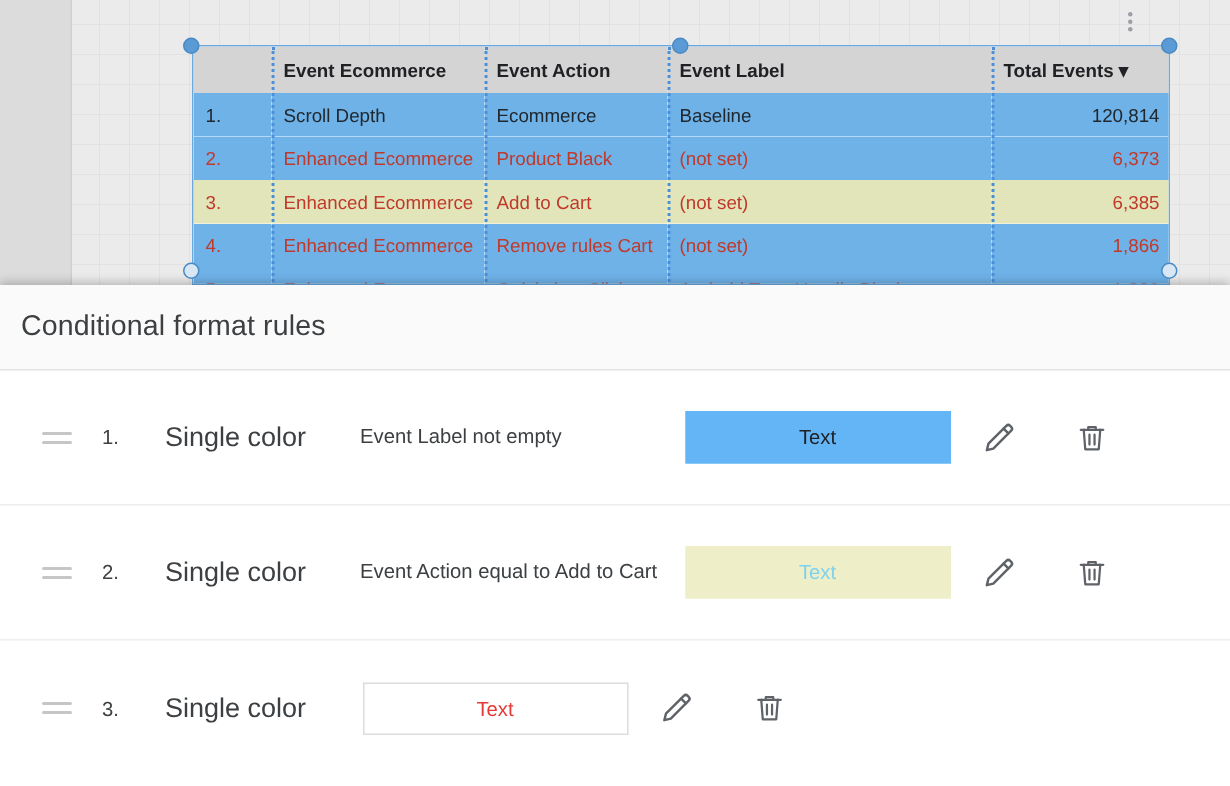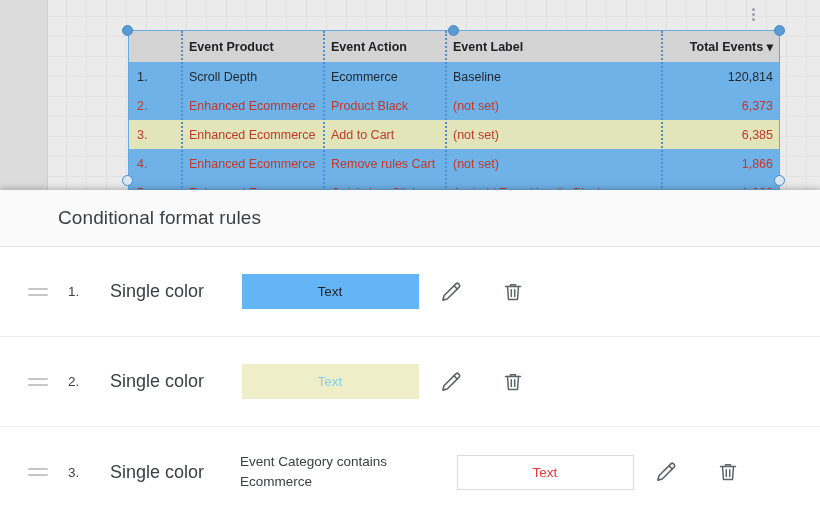--- a/index.html
+++ b/index.html
@@ -83,21 +83,21 @@
     color: #202124;
     font-weight: bold;
     font-size: 12.5px;
     text-align: left;
     padding: 0 8px;
     height: 31px;
     vertical-align: middle;
     white-space: nowrap;
   }
   .rt thead th.idx { background: #d4d4d4; }
-  .rt thead th.num { text-align: right; margin-top: 48px; }
+  .rt thead th.num { text-align: left; margin-top: 48px; }
 
   .rt tbody td {
     height: 29px;
     padding: 0 8px;
     vertical-align: middle;
     white-space: nowrap;
     overflow: hidden;
     text-overflow: clip;
     font-size: 12.5px;
   }
@@ -168,21 +168,20 @@
     border-bottom: 1px solid #e3e3e3;
     display: flex;
     align-items: center;
     padding: 0 14px;
   }
   .panel-title {
     font-size: 19px;
     color: #3c4043;
     font-weight: normal;
     letter-spacing: .1px;
-    margin-left: 44px;
   }
 
   .rules-list {
     padding: 0;
   }
 
   .rule-row {
     display: flex;
     align-items: center;
     height: 90px;
@@ -273,21 +272,21 @@
         <colgroup>
           <col class="c-idx">
             <col class="c-cat">
             <col class="c-act">
             <col class="c-lab">
             <col class="c-tot">
         </colgroup>
         <thead>
           <tr>
             <th class="idx"></th>
-            <th>Event Product</th>
+            <th>Event Ecommerce</th>
             <th>Event Action</th>
             <th>Event Label</th>
             <th class="num"><span>Total Events</span> <span>▾</span></th>
           </tr>
         </thead>
         <tbody id="table-body">
             <tr class="row-blue">
               <td class="txt-dark">1.</td>
               <td class="txt-dark">Scroll Depth</td>
               <td class="txt-dark">Ecommerce</td>
@@ -343,20 +342,21 @@
       <div class="panel-title">Conditional format rules</div>
     </div>
     <div class="rules-list" id="rules-list">
         <div class="rule-row">
           <div class="drag-handle">
             <span></span>
             <span></span>
           </div>
           <div class="rule-index">1.</div>
           <div class="rule-type">Single color</div>
+          <div class="rule-cond">Event Label not empty</div>
           <div class="swatch-wrap">
             <div class="swatch" style="background: rgb(100, 181, 246); color: rgb(32, 33, 36); border: 1px solid rgb(100, 181, 246);">Text</div>
           </div>
           <div class="icon-btn">
             <svg width="26" height="26" viewBox="0 0 24 24" fill="none" stroke="#5f6368" stroke-width="1.5" stroke-linecap="round" stroke-linejoin="round">
               <path d="M4.5 19.5l1-4 11-11a1.7 1.7 0 0 1 2.4 0l.6.6a1.7 1.7 0 0 1 0 2.4l-11 11-4 1z"></path>
               <path d="M14.8 6.2l3 3"></path>
             </svg>
           </div>
           <div class="icon-btn">
@@ -368,20 +368,21 @@
             </svg>
           </div>
         </div>
         <div class="rule-row">
           <div class="drag-handle">
             <span></span>
             <span></span>
           </div>
           <div class="rule-index">2.</div>
           <div class="rule-type">Single color</div>
+          <div class="rule-cond">Event Action equal to Add to Cart</div>
           <div class="swatch-wrap">
             <div class="swatch" style="background: rgb(238, 238, 200); color: rgb(127, 210, 238); border: 1px solid rgb(238, 238, 200);">Text</div>
           </div>
           <div class="icon-btn">
             <svg width="26" height="26" viewBox="0 0 24 24" fill="none" stroke="#5f6368" stroke-width="1.5" stroke-linecap="round" stroke-linejoin="round">
               <path d="M4.5 19.5l1-4 11-11a1.7 1.7 0 0 1 2.4 0l.6.6a1.7 1.7 0 0 1 0 2.4l-11 11-4 1z"></path>
               <path d="M14.8 6.2l3 3"></path>
             </svg>
           </div>
           <div class="icon-btn">
@@ -393,21 +394,20 @@
             </svg>
           </div>
         </div>
         <div class="rule-row">
           <div class="drag-handle">
             <span></span>
             <span></span>
           </div>
           <div class="rule-index">3.</div>
           <div class="rule-type">Single color</div>
-          <div class="rule-cond">Event Category contains Ecommerce</div>
           <div class="swatch-wrap">
             <div class="swatch" style="background: rgb(255, 255, 255); color: rgb(229, 57, 53); border: 1px solid rgb(218, 220, 224);">Text</div>
           </div>
           <div class="icon-btn">
             <svg width="26" height="26" viewBox="0 0 24 24" fill="none" stroke="#5f6368" stroke-width="1.5" stroke-linecap="round" stroke-linejoin="round">
               <path d="M4.5 19.5l1-4 11-11a1.7 1.7 0 0 1 2.4 0l.6.6a1.7 1.7 0 0 1 0 2.4l-11 11-4 1z"></path>
               <path d="M14.8 6.2l3 3"></path>
             </svg>
           </div>
           <div class="icon-btn">

